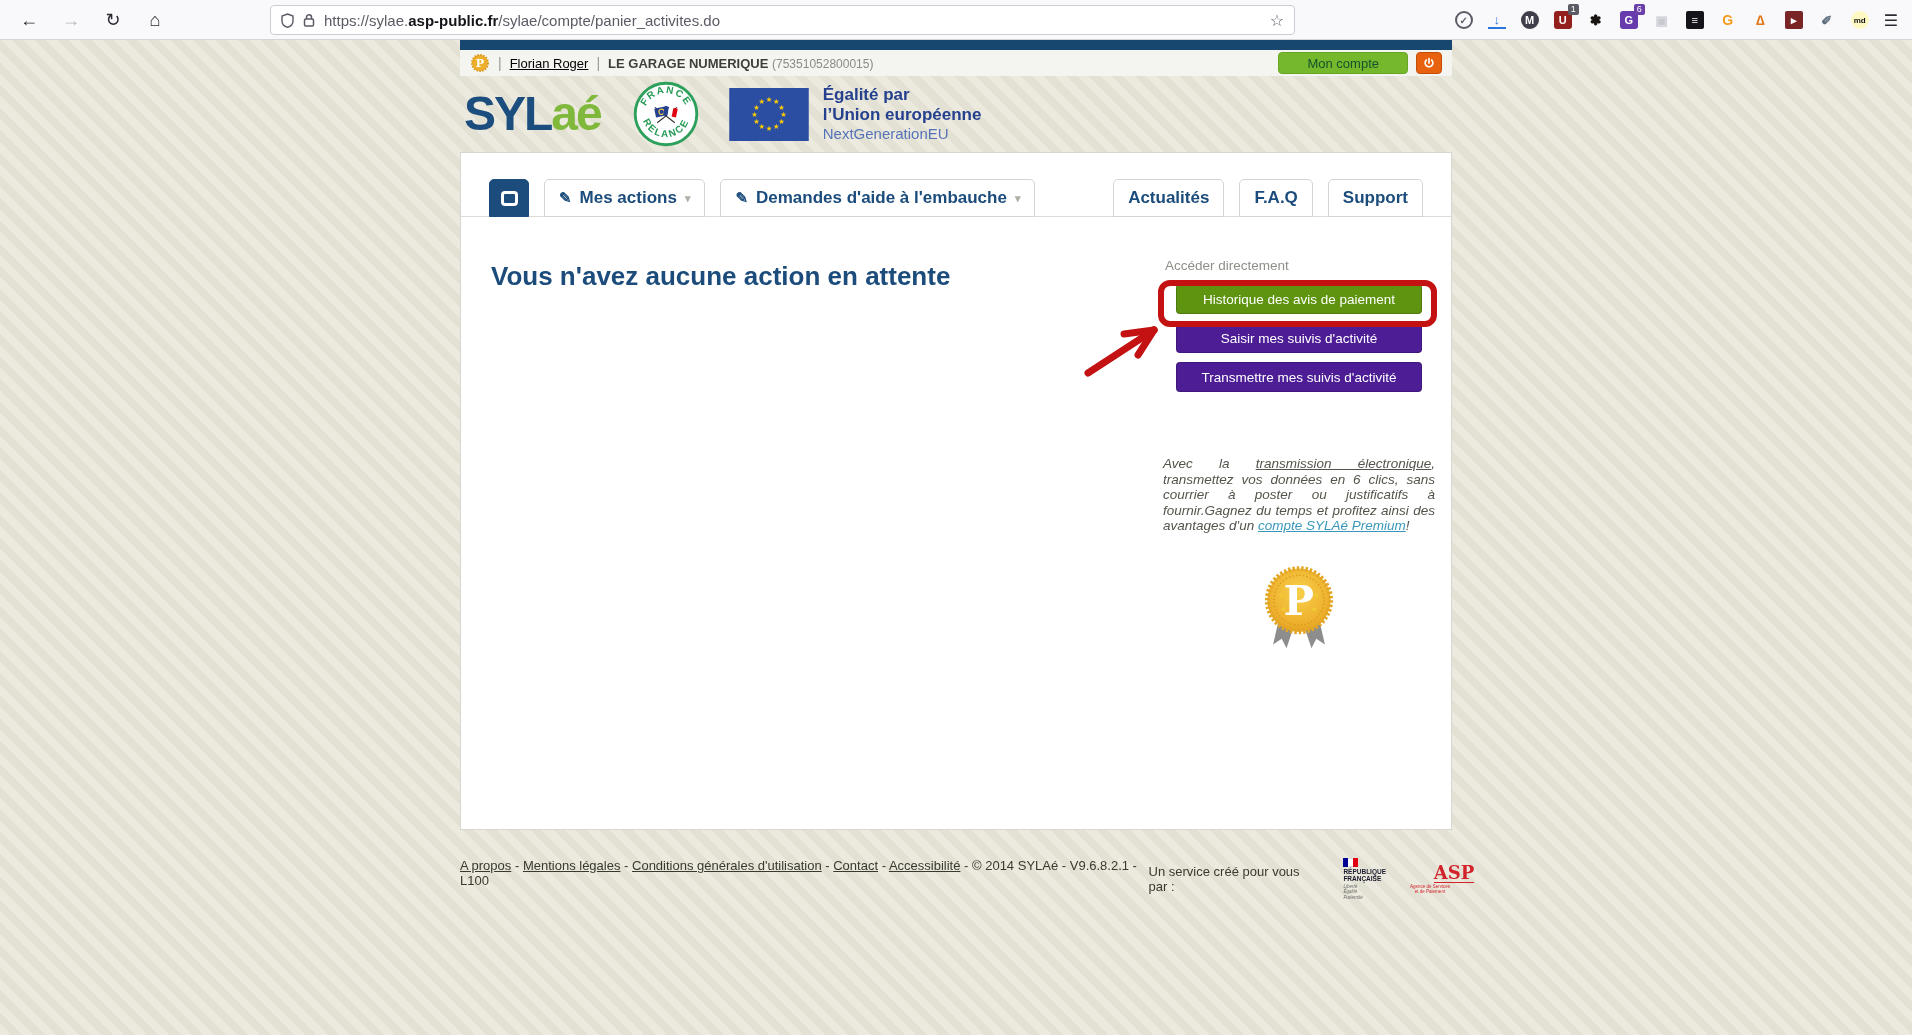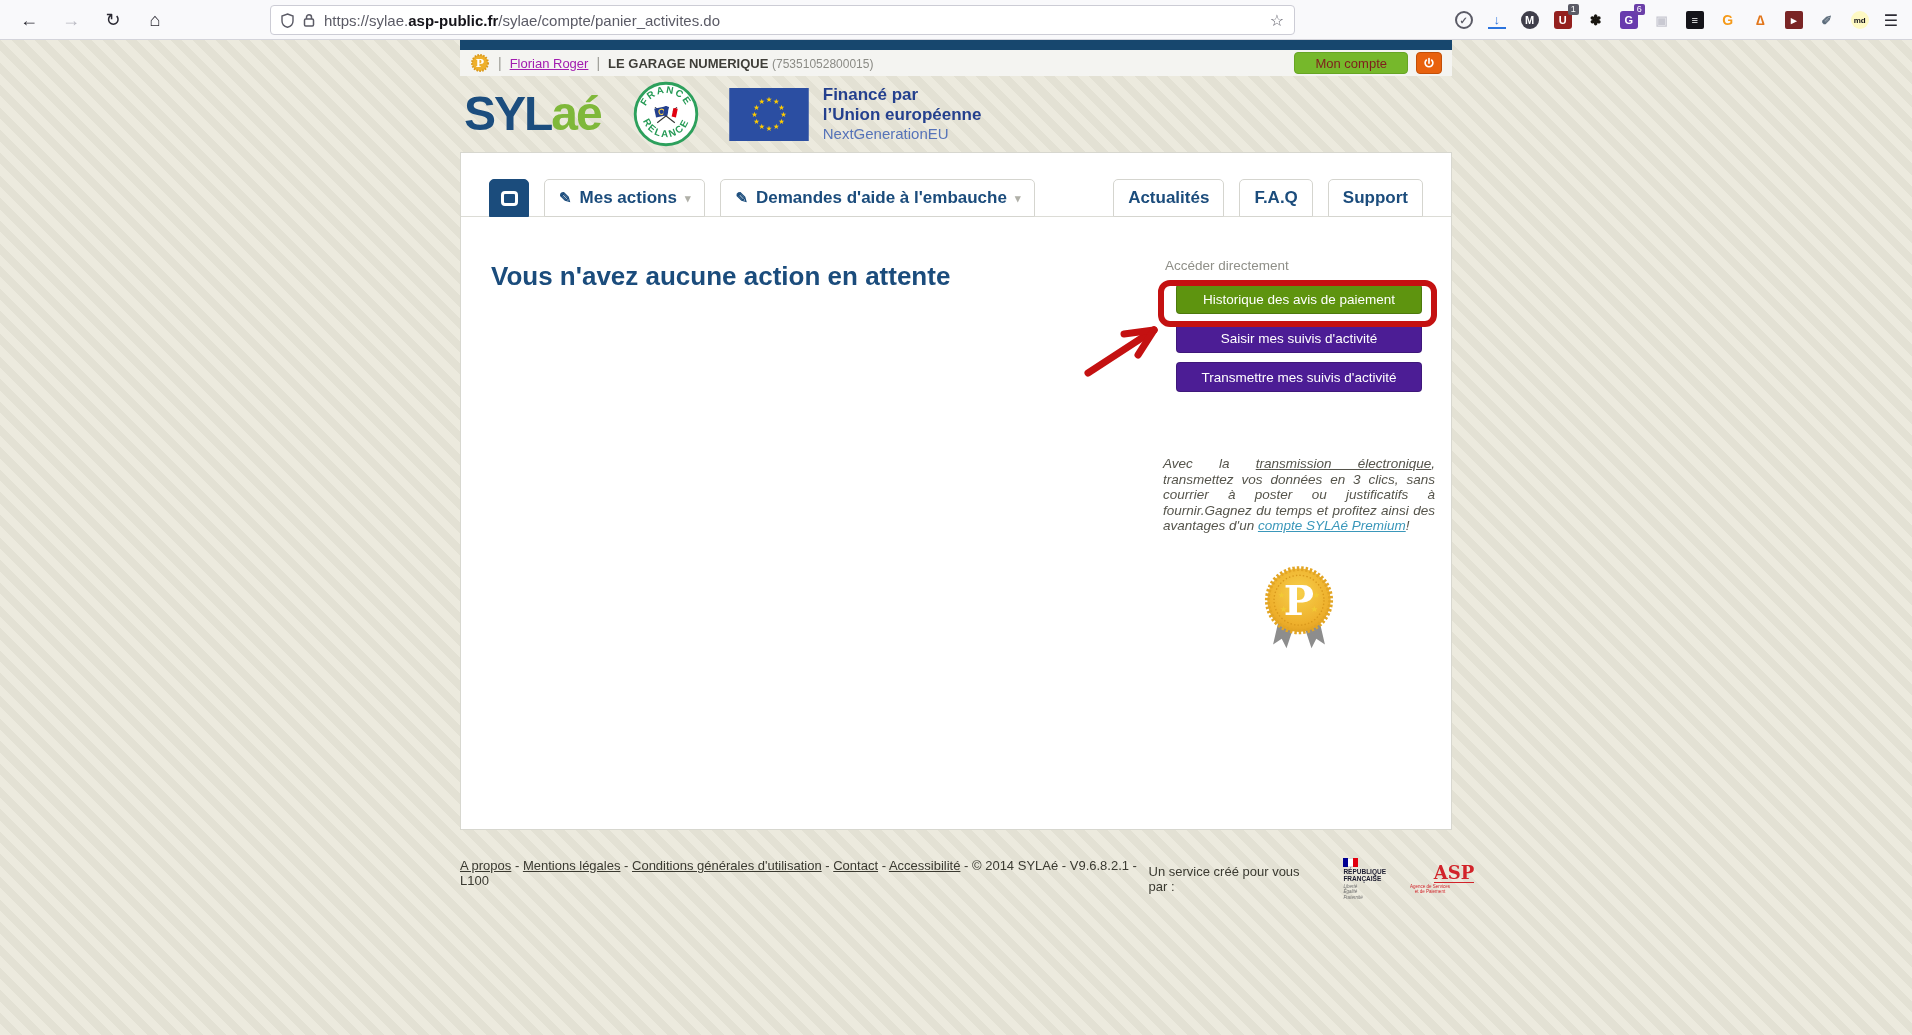--- a/index.html
+++ b/index.html
@@ -53,27 +53,27 @@
     position:absolute; top:40px; left:0; right:0; bottom:0;
     background:repeating-linear-gradient(45deg,#eceade 0 8px,#e3e1d4 8px 16px);
   }
   .content { width:992px; margin:0 auto; }
   .navy-strip { height:10px; background:#17476e; }
   .account-bar {
     height:26px; background:#f4f4f1; display:flex; align-items:center;
     padding:0 10px; gap:8px; font-size:13px; color:#444;
   }
   .vsep { color:#9a9a94; font-size:14px; }
-  .user-link { color:#a21caf; text-decoration:underline; cursor:pointer; }
+  .user-link { color:#000000; text-decoration:underline; cursor:pointer; }
   .company { font-weight:bold; color:#3f3e38; }
   .siret { font-weight:normal; color:#8b8b85; font-size:12px; }
   .spacer { flex:1; }
   .btn-moncompte {
-    height:22px; padding:0 20px; border:1px solid #67a524; border-radius:4px;
-    background:#76b82b; color:#7f1d1d; font-size:13px; font-family:inherit; cursor:pointer;
+    height:22px; padding:0 28px; border:1px solid #67a524; border-radius:4px;
+    background:#76b82b; color:#14532d; font-size:13px; font-family:inherit; cursor:pointer;
   }
   .btn-power {
     width:26px; height:22px; border:1px solid #c24f08; border-radius:4px;
     background:#e8610e; display:flex; align-items:center; justify-content:center; cursor:pointer;
   }
 
   .logo-band { height:76px; display:flex; align-items:center; padding:0 4px; }
   .sylae-logo { font-size:48px; font-weight:bold; letter-spacing:-2px; line-height:1; }
   .sylae-logo .syl { color:#1b4d7e; }
   .sylae-logo .ae  { color:#7fb83a; }
@@ -252,21 +252,21 @@
                 <text x="35.5" y="31.3">★</text>
               <text x="30" y="32.8">★</text>
                 <text x="24.5" y="31.3">★</text>
                 <text x="20.5" y="27.3">★</text>
               <text x="19" y="21.8">★</text>
                 <text x="20.5" y="16.3">★</text>
                 <text x="24.5" y="12.3">★</text>
             </g>
           </svg>
           <div class="eu-text">
-            <div class="eu-b">Financé par</div>
+            <div class="eu-b">Égalité par</div>
             <div class="eu-b">l’Union européenne</div>
             <div class="eu-n">NextGenerationEU</div>
           </div>
         </div>
       </div>
 
       <div class="main-box">
         <div class="tabs">
           <div class="tab active">
               <span class="homeicon"></span>
@@ -298,21 +298,21 @@
           <div>
             <h1>Vous n'avez aucune action en attente</h1>
           </div>
 
           <div class="right-col">
             <div class="acces">Accéder directement</div>
             <button class="gbtn dark">Historique des avis de paiement</button>
             <button class="gbtn">Saisir mes suivis d'activité</button>
             <button class="gbtn">Transmettre mes suivis d'activité</button>
 
-            <p class="promo"><span>Avec la </span><a>transmission électronique</a><span>, transmettez vos données en 3 clics, sans courrier à poster ou justificatifs à fournir.Gagnez du temps et profitez ainsi des avantages d'un </span><a class="teal">compte SYLAé Premium</a><span>!</span></p>
+            <p class="promo"><span>Avec la </span><a>transmission électronique</a><span>, transmettez vos données en 6 clics, sans courrier à poster ou justificatifs à fournir.Gagnez du temps et profitez ainsi des avantages d'un </span><a class="teal">compte SYLAé Premium</a><span>!</span></p>
 
             <svg class="medal-big" viewBox="0 0 100 100">
               <defs>
                 <radialGradient id="gold" cx="50%" cy="38%" r="70%">
                   <stop offset="0%" stop-color="#f7d04b"></stop>
                     <stop offset="70%" stop-color="#eeb02c"></stop>
                     <stop offset="100%" stop-color="#dd9a1f"></stop>
                 </radialGradient>
               </defs>
               <polygon points="30,60 46,67 37,94 32,84 23,90" fill="#8d8d8d"></polygon>

